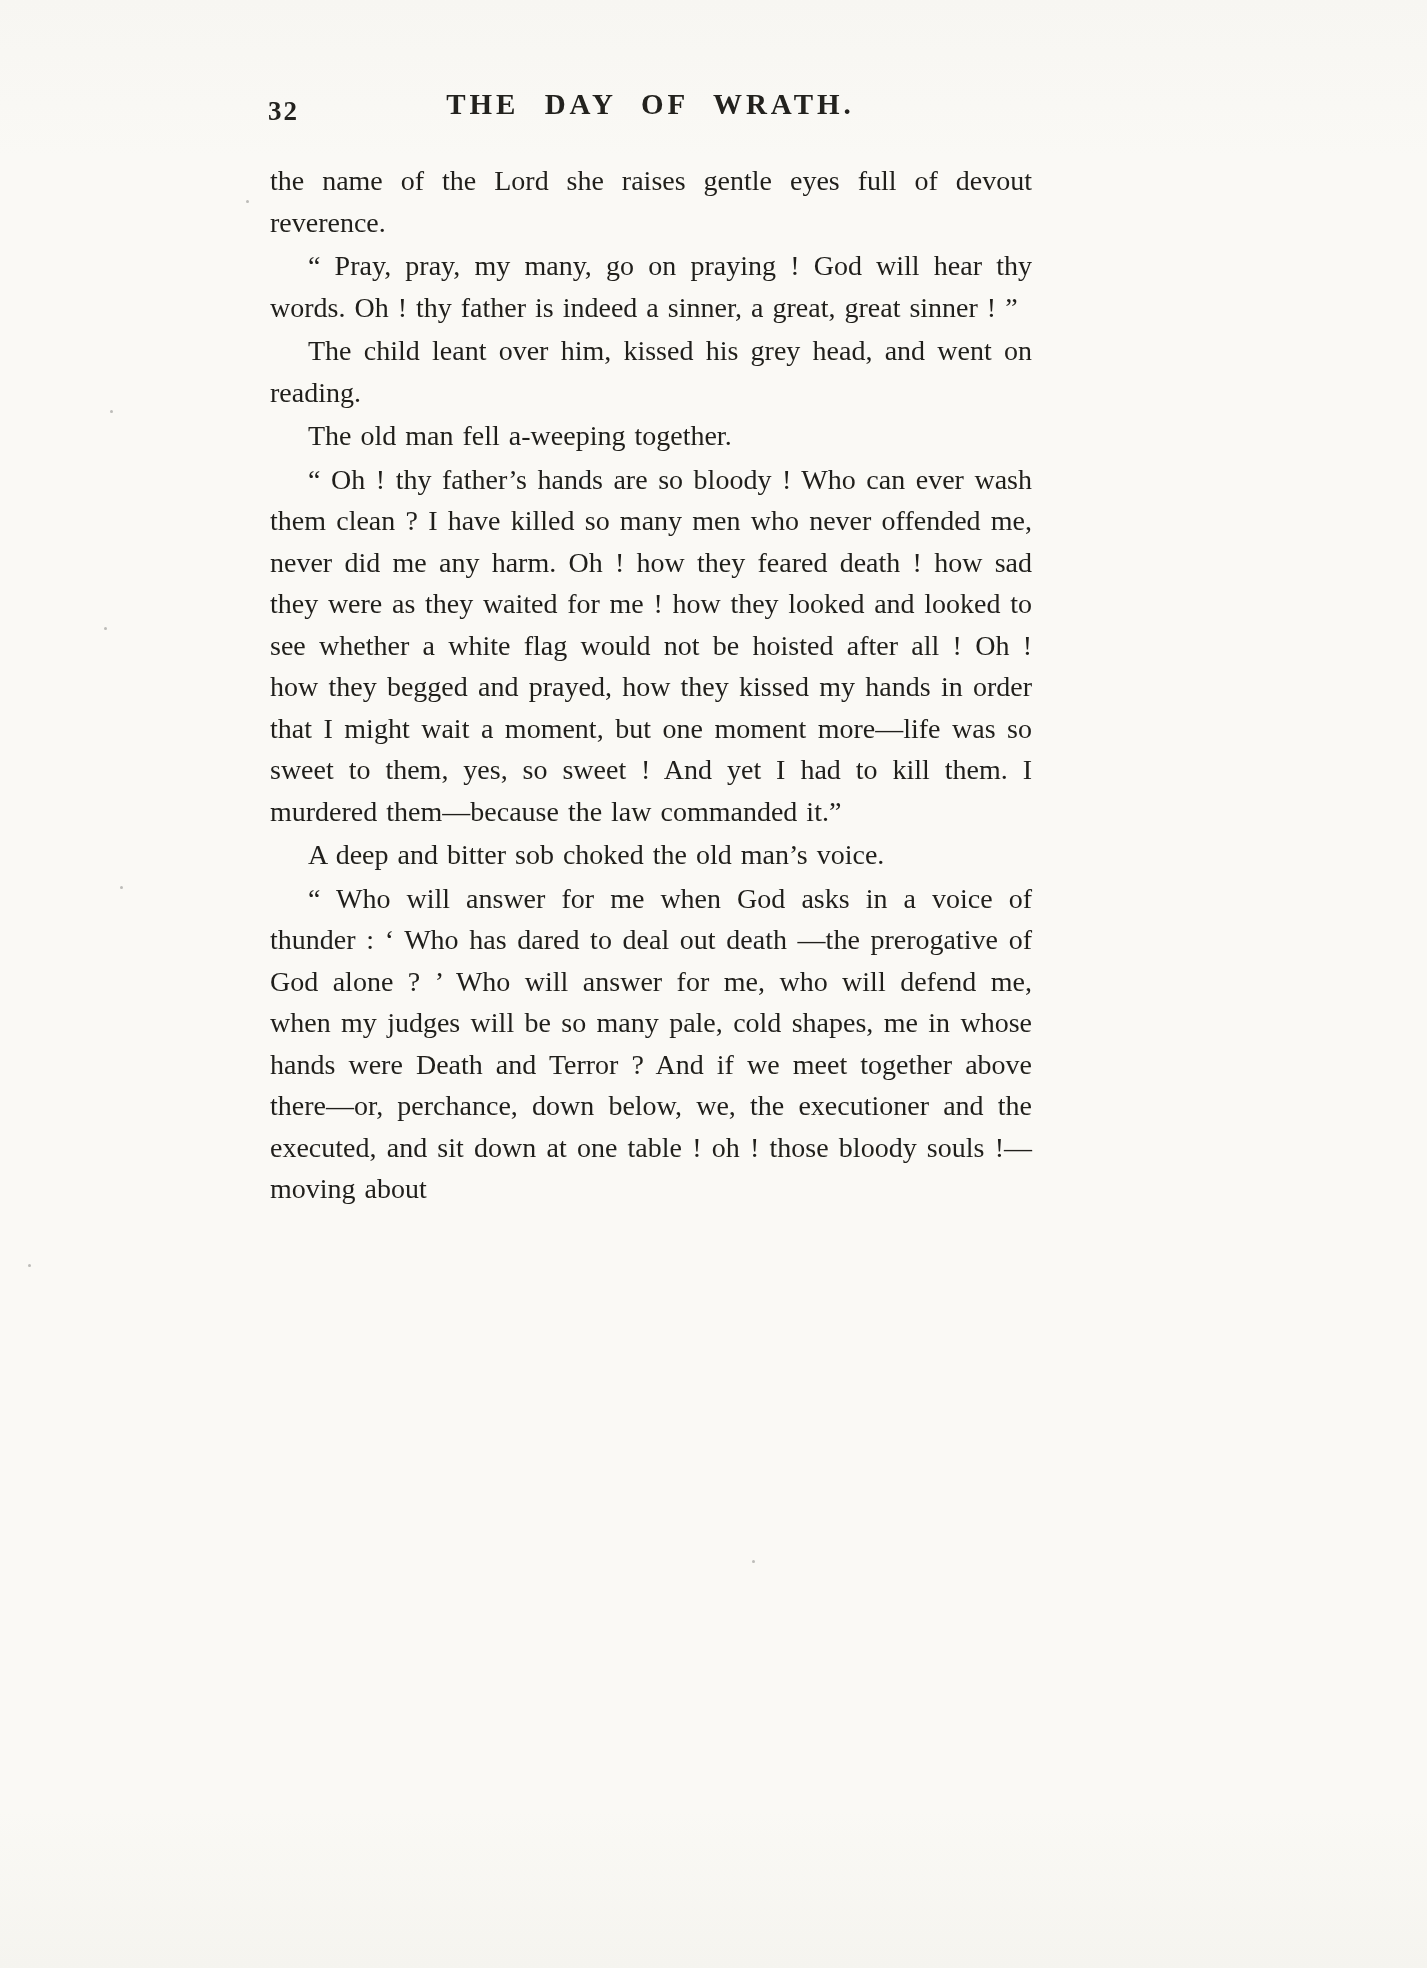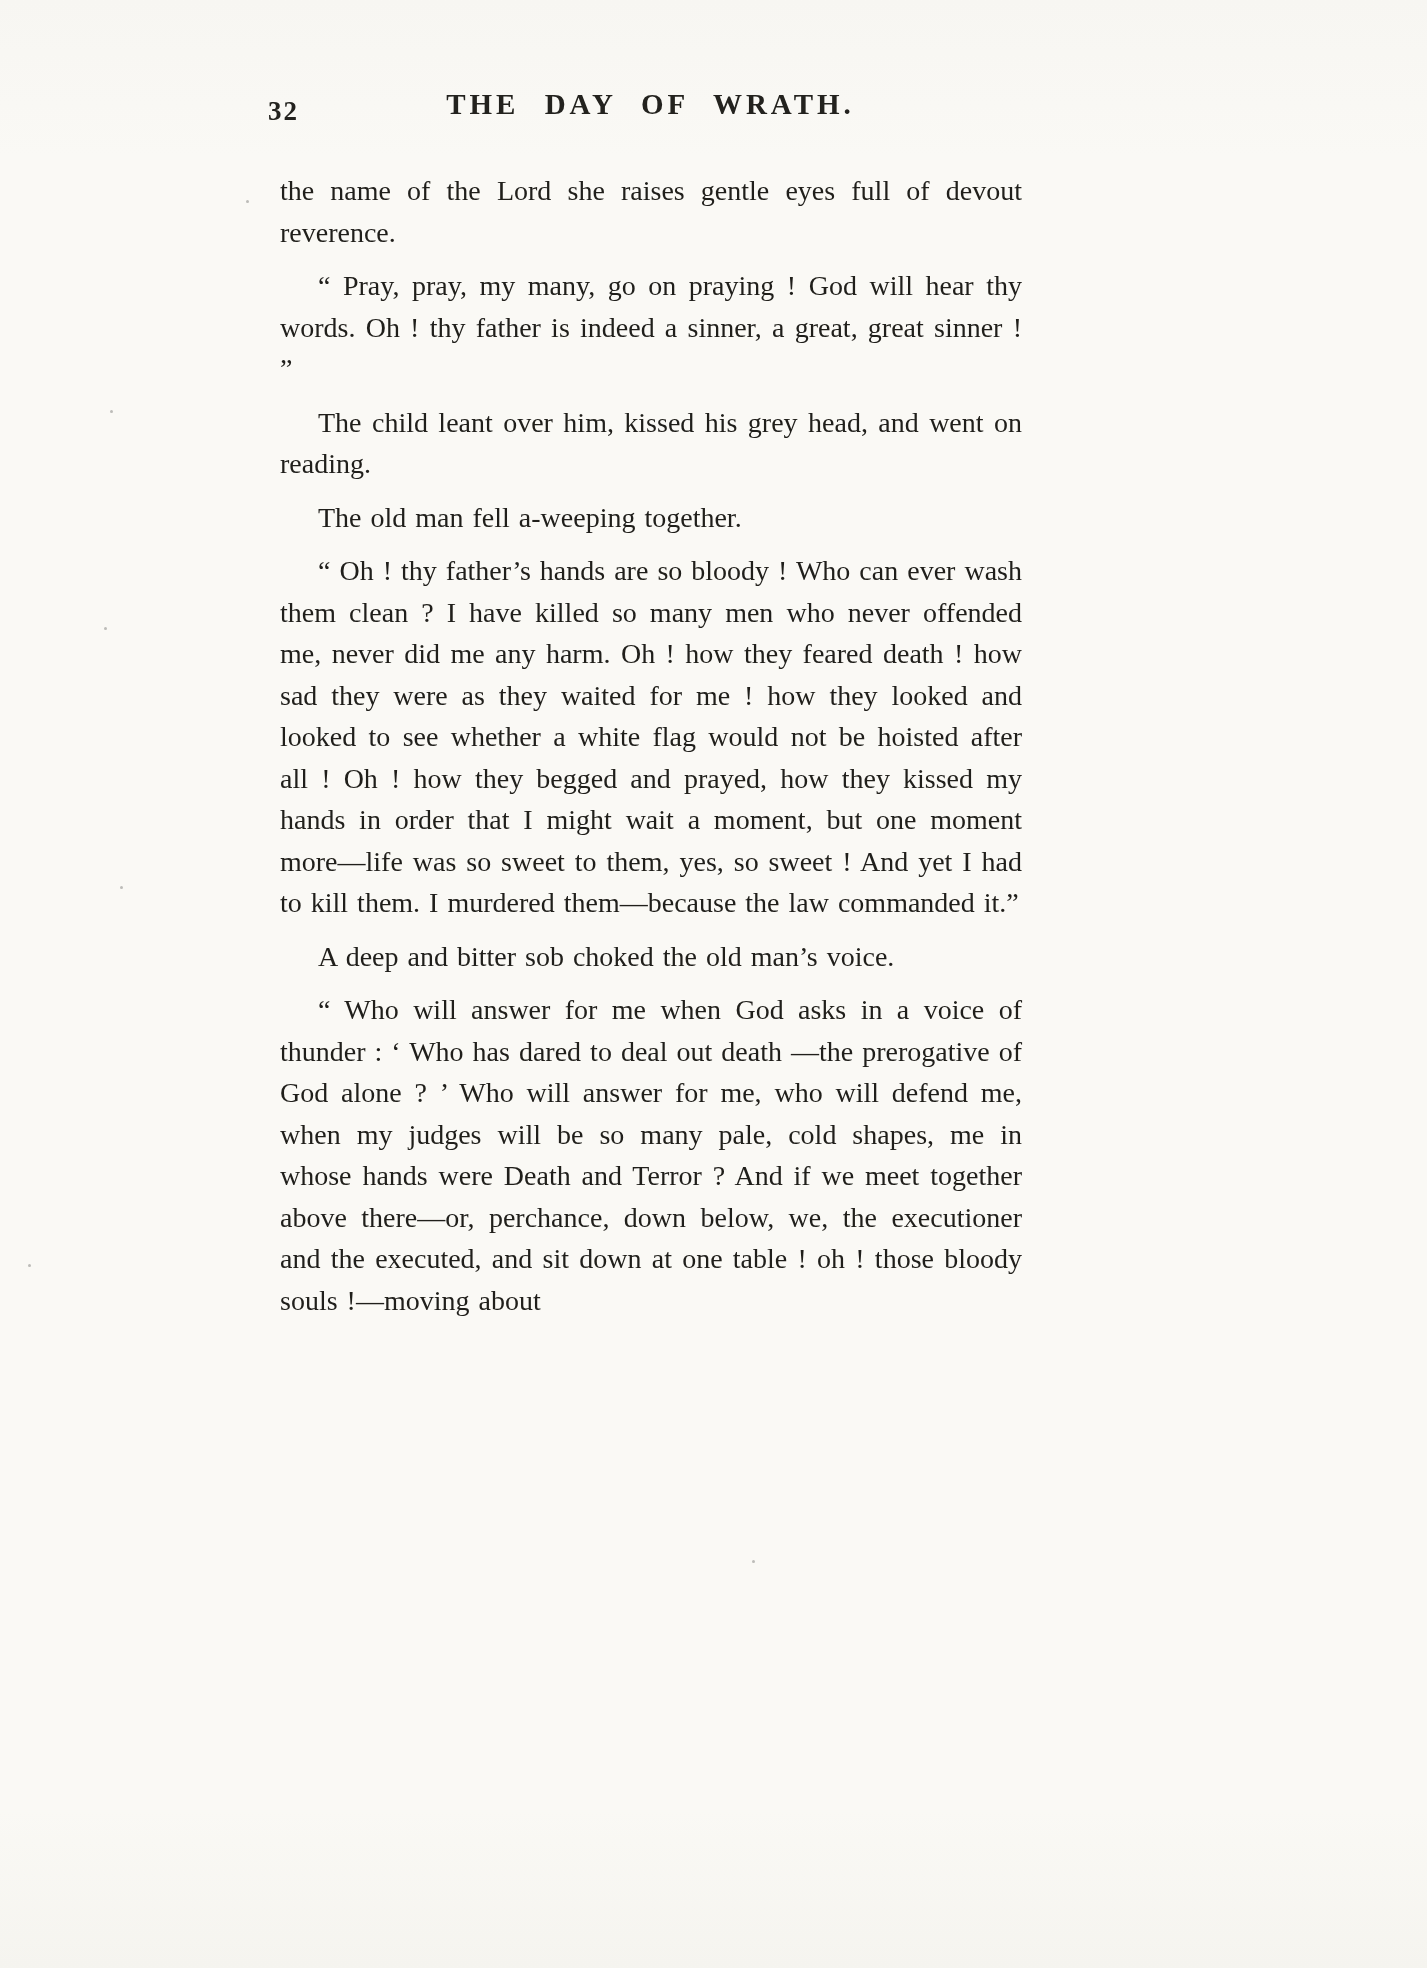--- a/index.html
+++ b/index.html
@@ -58,21 +58,21 @@
     width: 766px;
     font-size: 28px;
     line-height: 41.5px;
     text-align: justify;
     color: #201f1b;
     word-spacing: 2px;
   }
 
   .body-text p {
     text-indent: 38px;
-    margin: 12px;
+    margin: 2px;
   }
 
   .body-text p.no-indent {
     text-indent: 0;
   }
 
   
   .speck {
     position: absolute;
     background: #8a8a86;

